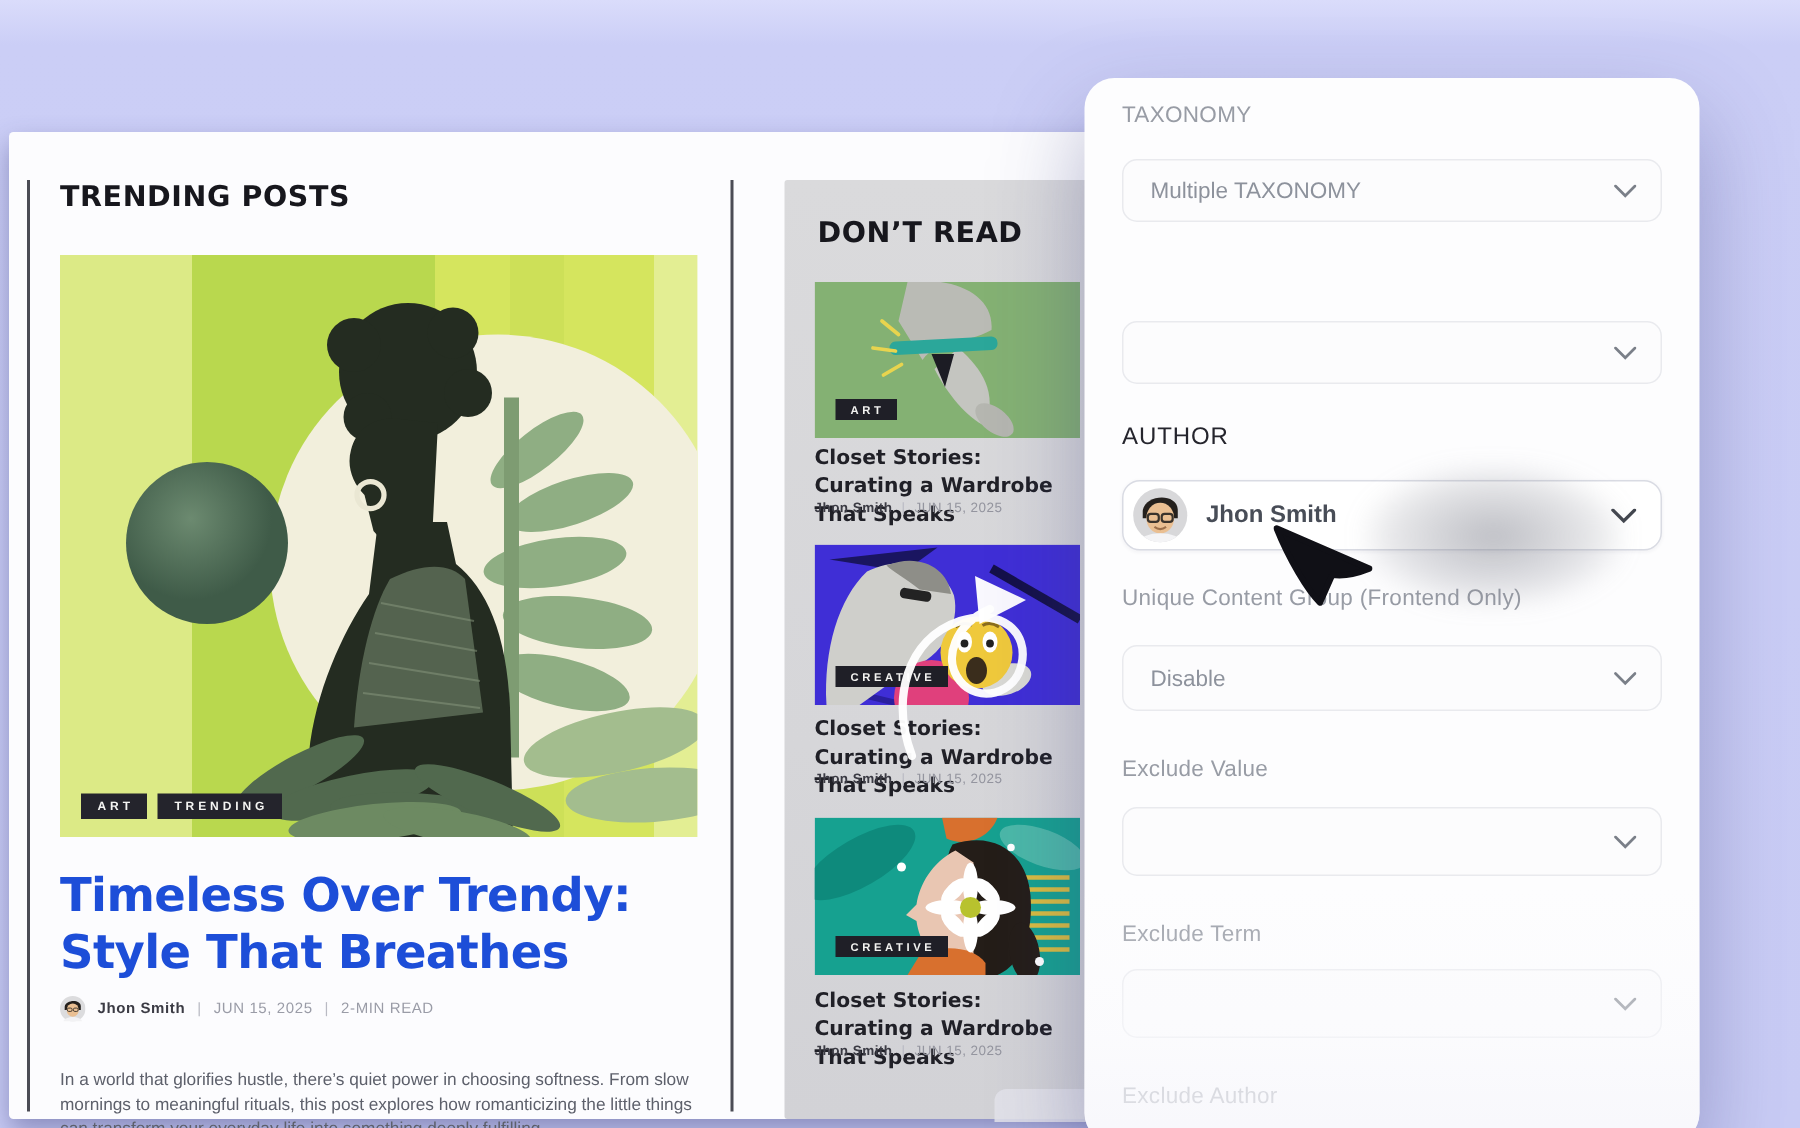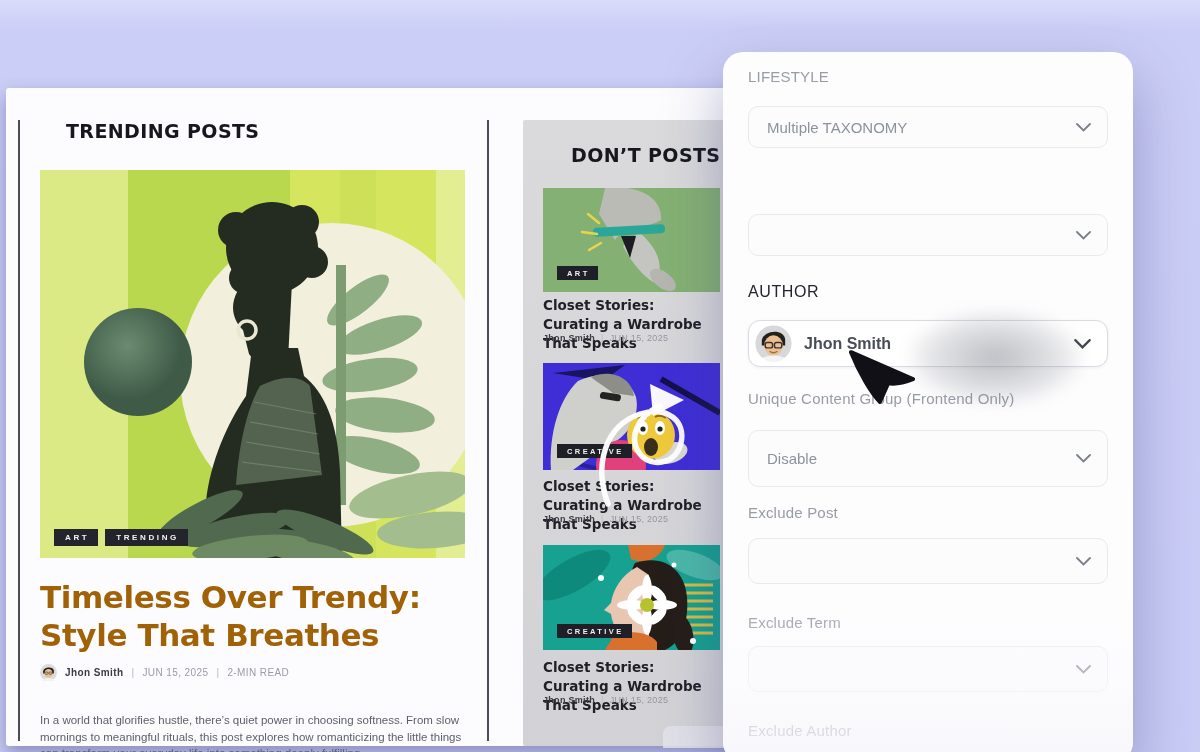--- a/index.html
+++ b/index.html
@@ -6,30 +6,30 @@
   .stage{position:relative;width:1200px;height:752px;overflow:hidden;
     font-family:"Liberation Sans",sans-serif;
     background:linear-gradient(180deg,#dadcfb 0%,#cbcef6 4%,#c9ccf5 100%);}
 
   
   .page-card{position:absolute;left:6px;top:88px;width:745px;height:658px;
     background:#fcfcfe;border-radius:3px;
     box-shadow:0 8px 18px rgba(62,64,125,.45);}
   .vline{position:absolute;top:32px;width:2px;height:621px;background:#4b4c55;}
   .section-heading{position:absolute;font-family:"DejaVu Sans",sans-serif;
-    font-weight:bold;font-size:19px;letter-spacing:.4px;color:#17171d;margin-left:26px;}
+    font-weight:bold;font-size:19px;letter-spacing:.4px;color:#17171d;}
 
   
   .hero{position:absolute;left:34px;top:82px;width:425px;height:388px;overflow:hidden;}
   .tag-row{position:absolute;left:14px;bottom:12px;display:flex;gap:7px;}
   .tag{background:#24242c;color:#f4f4f2;font-size:8px;font-weight:bold;
     letter-spacing:2.6px;padding:5px 9px 4px 11px;line-height:1;}
   .post-title{position:absolute;left:34px;top:490px;width:440px;
     font-family:"DejaVu Sans",sans-serif;font-weight:bold;font-size:31px;
-    line-height:38px;letter-spacing:-.4px;color:#a16207;}
+    line-height:38px;letter-spacing:-.4px;color:#1d4ed8;}
   .meta-row{position:absolute;left:34px;top:576px;display:flex;align-items:center;
     gap:8px;font-size:10px;color:#9a9ca7;letter-spacing:.4px;}
   .meta-row .name{font-weight:bold;color:#3b3b44;}
   .meta-sep{color:#b9bac3;}
   .excerpt{position:absolute;left:34px;top:604px;width:432px;font-size:11.5px;
     line-height:16.5px;color:#5d606b;margin-top:20px;}
 
   
   .dm-col{position:absolute;left:517px;top:32px;width:228px;height:626px;
     background:linear-gradient(180deg,#dadadc 0%,#d6d6d9 60%,#d2d2d6 100%);border-radius:2px;}
@@ -160,21 +160,21 @@
       <span class="name">Jhon Smith</span>
       <span class="meta-sep">|</span>
       <span>JUN 15, 2025</span>
       <span class="meta-sep">|</span>
       <span>2-MIN READ</span>
     </div>
 
     <p class="excerpt">In a world that glorifies hustle, there’s quiet power in choosing softness. From slow mornings to meaningful rituals, this post explores how romanticizing the little things can transform your everyday life into something deeply fulfilling...</p>
 
     <div class="dm-col">
-      <div class="section-heading" style="left:22px;top:24px;">DON’T POSTS</div>
+      <div class="section-heading" style="left:22px;top:24px;">DON’T READ</div>
 
       <div class="dm-card-img" style="top:68px;height:104px;">
         <svg width="177" height="104" viewBox="0 0 177 104">
           <rect width="177" height="104" fill="#84b173"></rect>
           <path d="M62 0 C92 -4 120 8 118 32 C100 42 82 38 72 52 L56 26 Z" fill="#babbb5"></path>
           <path d="M96 44 C112 58 122 74 114 96 C102 91 88 74 80 58 Z" fill="#c4c5c0"></path>
           <ellipse cx="120" cy="92" rx="15" ry="8" transform="rotate(38 120 92)" fill="#b5b6b0"></ellipse>
           <rect x="50" y="38" width="72" height="9" rx="4" fill="#2ba79a" transform="rotate(-3 86 42)"></rect>
           <path d="M78 48 L93 48 L87 70 Z" fill="#1c1c24"></path>
           <g stroke="#e8d44e" stroke-width="2.5" stroke-linecap="round">
@@ -268,21 +268,21 @@
     </div>
   </div>
 
   <svg class="swirl" width="128" height="140" viewBox="0 0 128 140">
     <path d="M30 134 C16 96 26 56 62 44 C90 35 108 52 103 73 C99 93 74 99 62 84 C50 69 59 46 82 36" fill="none" stroke="#ffffff" stroke-width="5.5" stroke-linecap="round" opacity=".96"></path>
     <polygon points="72,14 106,30 75,46" fill="#ffffff" opacity=".97"></polygon>
   </svg>
 
   <aside class="panel">
 
-    <div class="fld-label" style="top:16px;">LIFESTYLE</div>
+    <div class="fld-label" style="top:16px;">TAXONOMY</div>
     <div class="select" style="top:54px;">
       <span class="val">Multiple TAXONOMY</span>
       <svg class="chev" width="15" height="9" viewBox="0 0 15 9">
         <polyline points="1,1 7.5,7.5 14,1" fill="none" stroke="#7a7f88" stroke-width="1.8" stroke-linecap="round"></polyline>
         </svg>
     </div>
 
     <div class="select" style="top:162px;">
       <span class="val"></span>
       <svg class="chev" width="15" height="9" viewBox="0 0 15 9">
@@ -308,28 +308,28 @@
           <path d="M4 38 C6 29 32 29 34 38 Z" fill="#f4f4f6"></path>
         </g>
       </svg>
       <span class="val">Jhon Smith</span>
       <svg class="chev" width="17" height="10" viewBox="0 0 15 9">
         <polyline points="1,1 7.5,7.5 14,1" fill="none" stroke="#42464e" stroke-width="2" stroke-linecap="round"></polyline>
         </svg>
     </div>
 
     <div class="fld-label" style="top:338px;">Unique Content Group (Frontend Only)</div>
-    <div class="select" style="top:378px;height:57px;">
+    <div class="select" style="top:378px;height:44px;">
       <span class="val">Disable</span>
       <svg class="chev" width="15" height="9" viewBox="0 0 15 9">
         <polyline points="1,1 7.5,7.5 14,1" fill="none" stroke="#7a7f88" stroke-width="1.8" stroke-linecap="round"></polyline>
         </svg>
     </div>
 
-    <div class="fld-label" style="top:452px;">Exclude Post</div>
+    <div class="fld-label" style="top:452px;">Exclude Value</div>
     <div class="select" style="top:486px;height:46px;">
       <span class="val"></span>
       <svg class="chev" width="15" height="9" viewBox="0 0 15 9">
         <polyline points="1,1 7.5,7.5 14,1" fill="none" stroke="#7a7f88" stroke-width="1.8" stroke-linecap="round"></polyline>
         </svg>
     </div>
 
     <div class="fld-label" style="top:562px;">Exclude Term</div>
     <div class="select" style="top:594px;height:46px;">
       <span class="val"></span>

